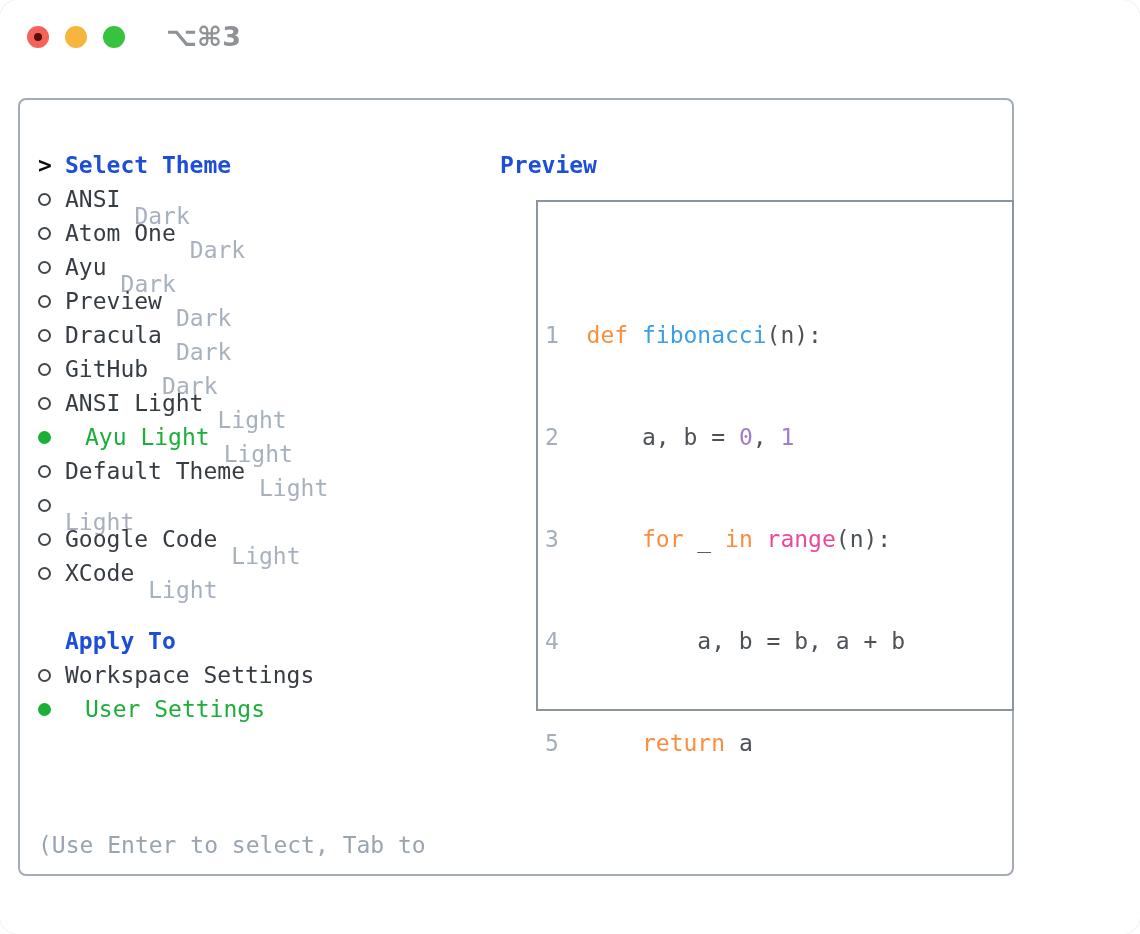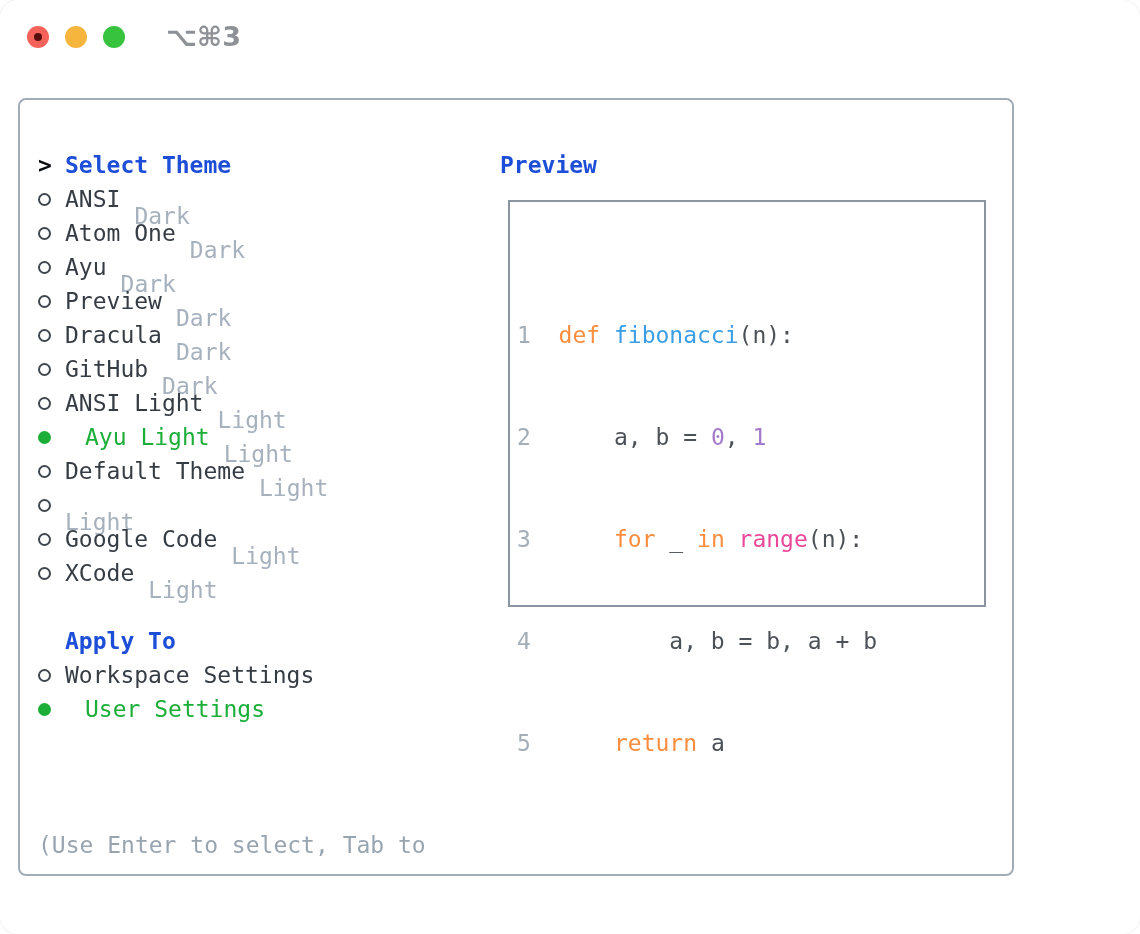--- a/index.html
+++ b/index.html
@@ -46,21 +46,21 @@
   .iname { color:#363c43; margin-right:14px; }
   .itag  { color:#a6b1bd;margin-top:34px; }
   .row.sel .bullet { background:#1bae38; border-color:#1bae38; }
   .row.sel .iname  { color:#1bae38;margin-left:20px; }
 
   .hint { margin-top:0; font-size:23px; line-height:34px; color:#98a4b0; white-space:pre; }
 
   
   .preview-label { position:absolute; left:480px; top:48px; }
   .previewbox {
-    position:absolute; left:488px; top:100px; width:478px; height:407px;
+    position:absolute; left:516px; top:100px; width:478px; height:511px;
     border:2px solid #8b95a1; background:#ffffff;
   }
   .code {
     padding:48px 0 0 7px; font-size:23px; line-height:34px; white-space:pre;
     font-family:"DejaVu Sans Mono", monospace;
   }
   .tk-ln  { color:#a3aeb9; }
   .tk-kw  { color:#fa8d3e; }
   .tk-fn  { color:#399ee6; }
   .tk-nm  { color:#a37acc; }

